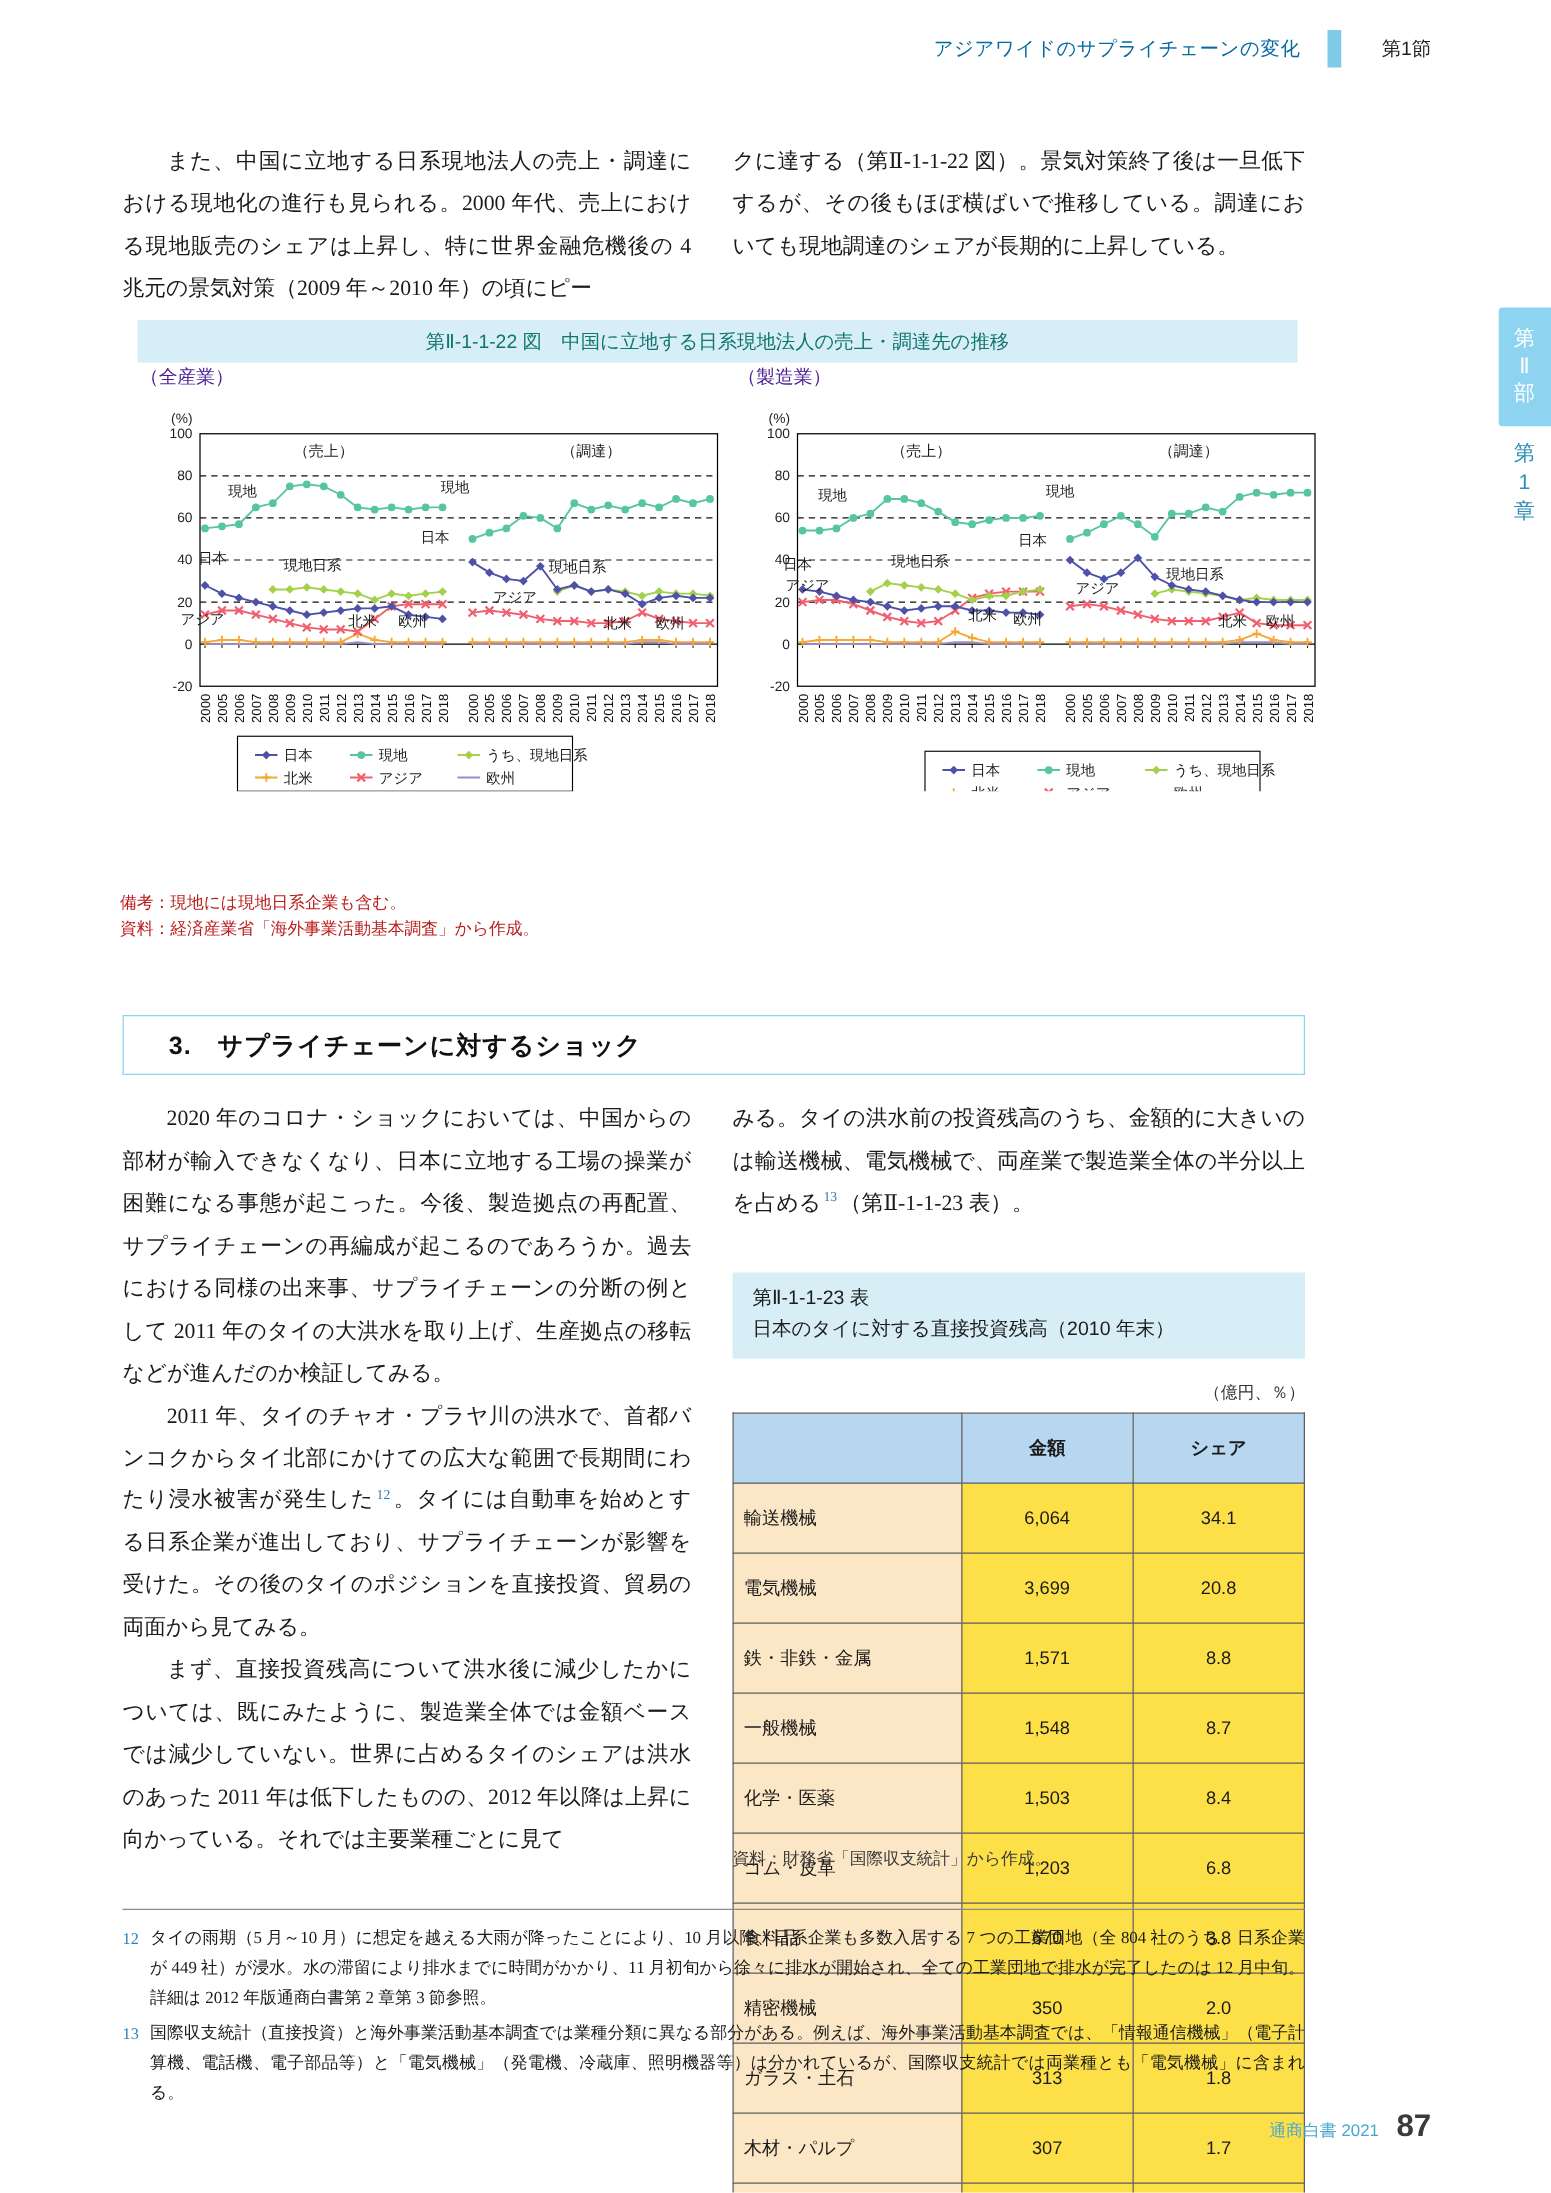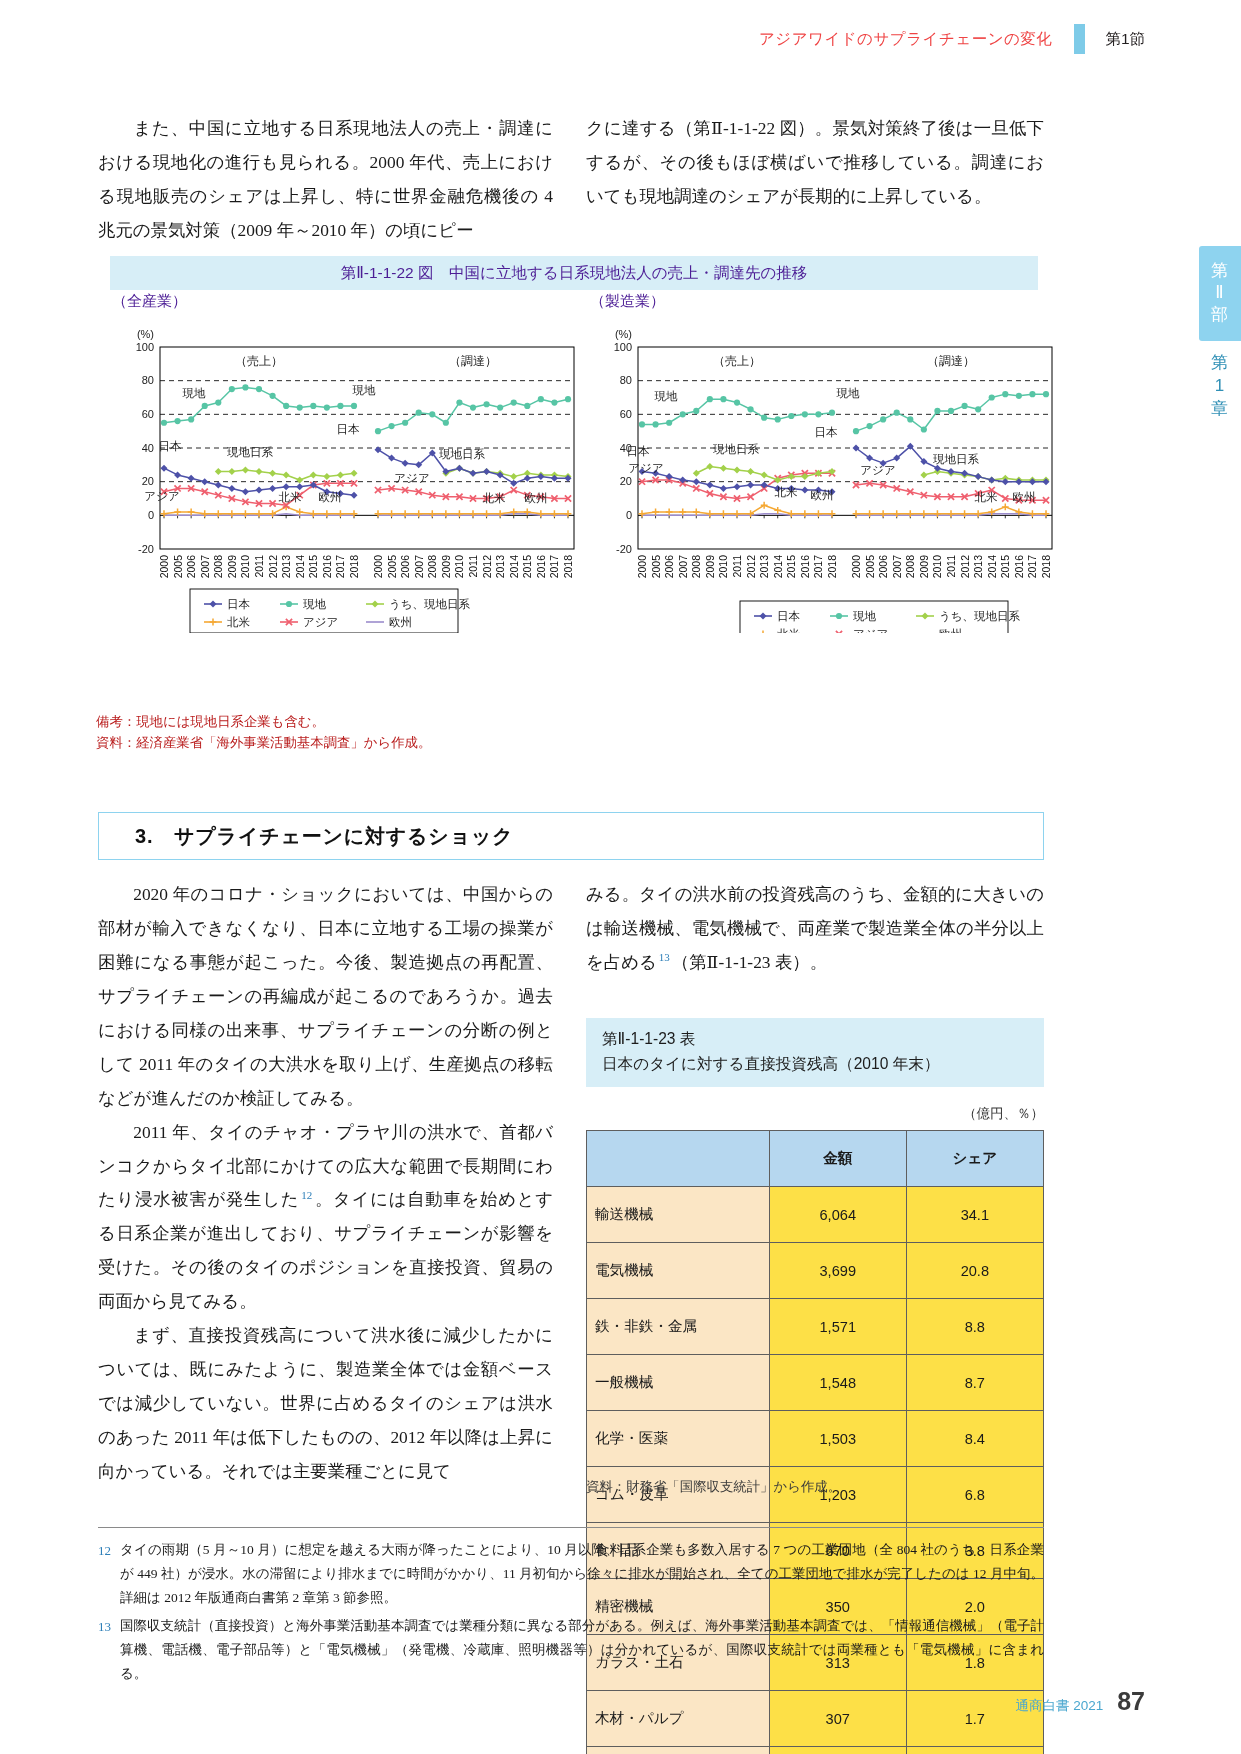--- a/index.html
+++ b/index.html
@@ -13,23 +13,23 @@
     overflow: hidden;
   }
   .page { position: relative; width:1241px; height:1754px; }
 
   
   .runhead {
     position:absolute; top:24px; right:96px;
     display:flex; align-items:center; gap:0;
     font-family:"Liberation Sans","DejaVu Sans",sans-serif;
   }
-  .runhead-title { font-size:15.5px; letter-spacing:.5px; color:#ef4444; padding-right:22px; }
+  .runhead-title { font-size:15.5px; letter-spacing:.5px; color:#0369a1; padding-right:22px; }
   .runhead-bar { width:11px; height:30px; background:#7ecbe8; }
-  .runhead-sec { font-size:15.5px; color:#231f20; padding-left:20px; }
+  .runhead-sec { font-size:15.5px; color:#231f20; padding-left:32px; }
 
   
   .thumb-tab {
     position:absolute; right:0; top:246px;
     width:42px; background:#8ed3ef; color:#ffffff;
     font-family:"Liberation Sans","DejaVu Sans",sans-serif;
     font-size:17px; text-align:center; padding:14px 0 16px 0;
     line-height:1.28; letter-spacing:1px;
     border-radius:3px 0 0 3px;
   }
@@ -46,21 +46,21 @@
   .colL { left:98px; width:455px; }
   .colR { left:586px; width:458px; }
 
   .intro-left  { top:112px; }
   .intro-right { top:112px; }
 
   
   .fig-band {
     position:absolute; left:110px; top:256px; width:928px; height:34px;
     background:#d7eef7; display:flex; align-items:center; justify-content:center;
-    font-family:"Liberation Sans","DejaVu Sans",sans-serif; font-size:15.5px; color:#4c1d95;
+    font-family:"Liberation Sans","DejaVu Sans",sans-serif; font-size:15.5px; color:#0f766e;
   }
 
   
   .chart-area { position:absolute; top:292px; left:98px; width:1000px; height:400px; }
   .chart-wrap { position:absolute; top:0; }
   .chart-wrap.left  { left:14px; }
   .chart-wrap.right { left:492px; }
   .chart-sub {
     font-family:"Liberation Sans","DejaVu Sans",sans-serif;
     font-size:15px; color:#4c1d95; margin-bottom:2px; width:470px;

